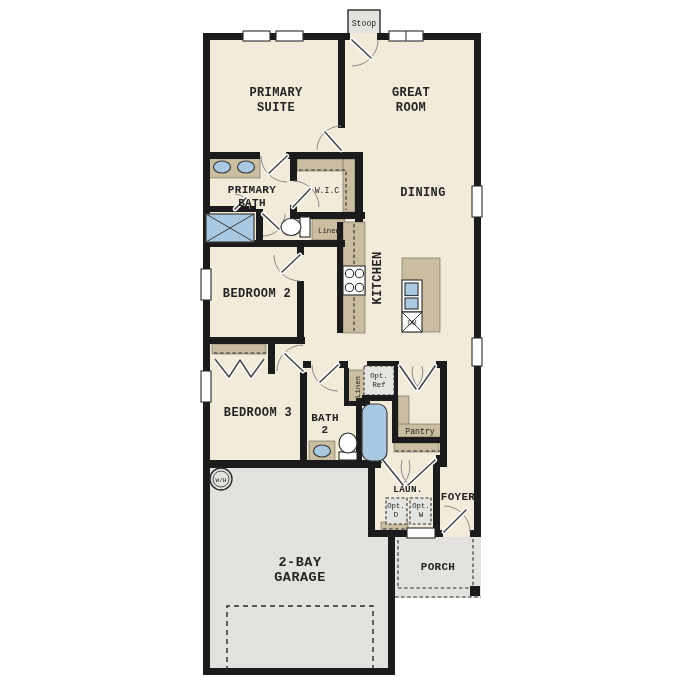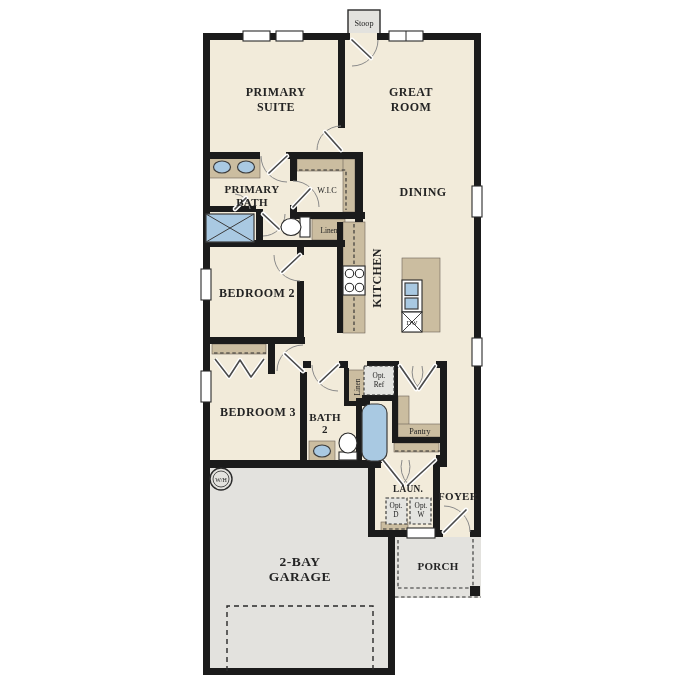--- a/index.html
+++ b/index.html
@@ -1,16 +1,16 @@
 <!DOCTYPE html>
 <html><head>
 <meta charset="utf-8">
 <style>
   html,body{margin:0;padding:0;background:#fff;}
-  .stage{position:relative;width:549px;height:687px;background:#fff;overflow:hidden;font-family:Liberation Serif, serif;}
+  .stage{position:relative;width:549px;height:687px;background:#fff;overflow:hidden;font-family:Liberation Mono, monospace;}
   svg{display:block}
   .wall{fill:#1b1b1b;}
   .floor{fill:#f2ebda;}
   .gray{fill:#e3e2de;}
   .cab{fill:#cbbda0;stroke:#6b6257;stroke-width:.6;}
   .fix{fill:#a9c9e2;stroke:#3c3c3c;stroke-width:1.2;}
   .white{fill:#ffffff;stroke:#2b2b2b;stroke-width:1.1;}
   .dash{fill:none;stroke:#2e2e2e;stroke-width:1.1;stroke-dasharray:3.5,2.6;}
   .dashbold{fill:none;stroke:#2a2a2a;stroke-width:1.4;stroke-dasharray:5,4;}
   .optbox{fill:#e4e4e0;stroke:#2e2e2e;stroke-width:1.1;stroke-dasharray:3,2.2;}

